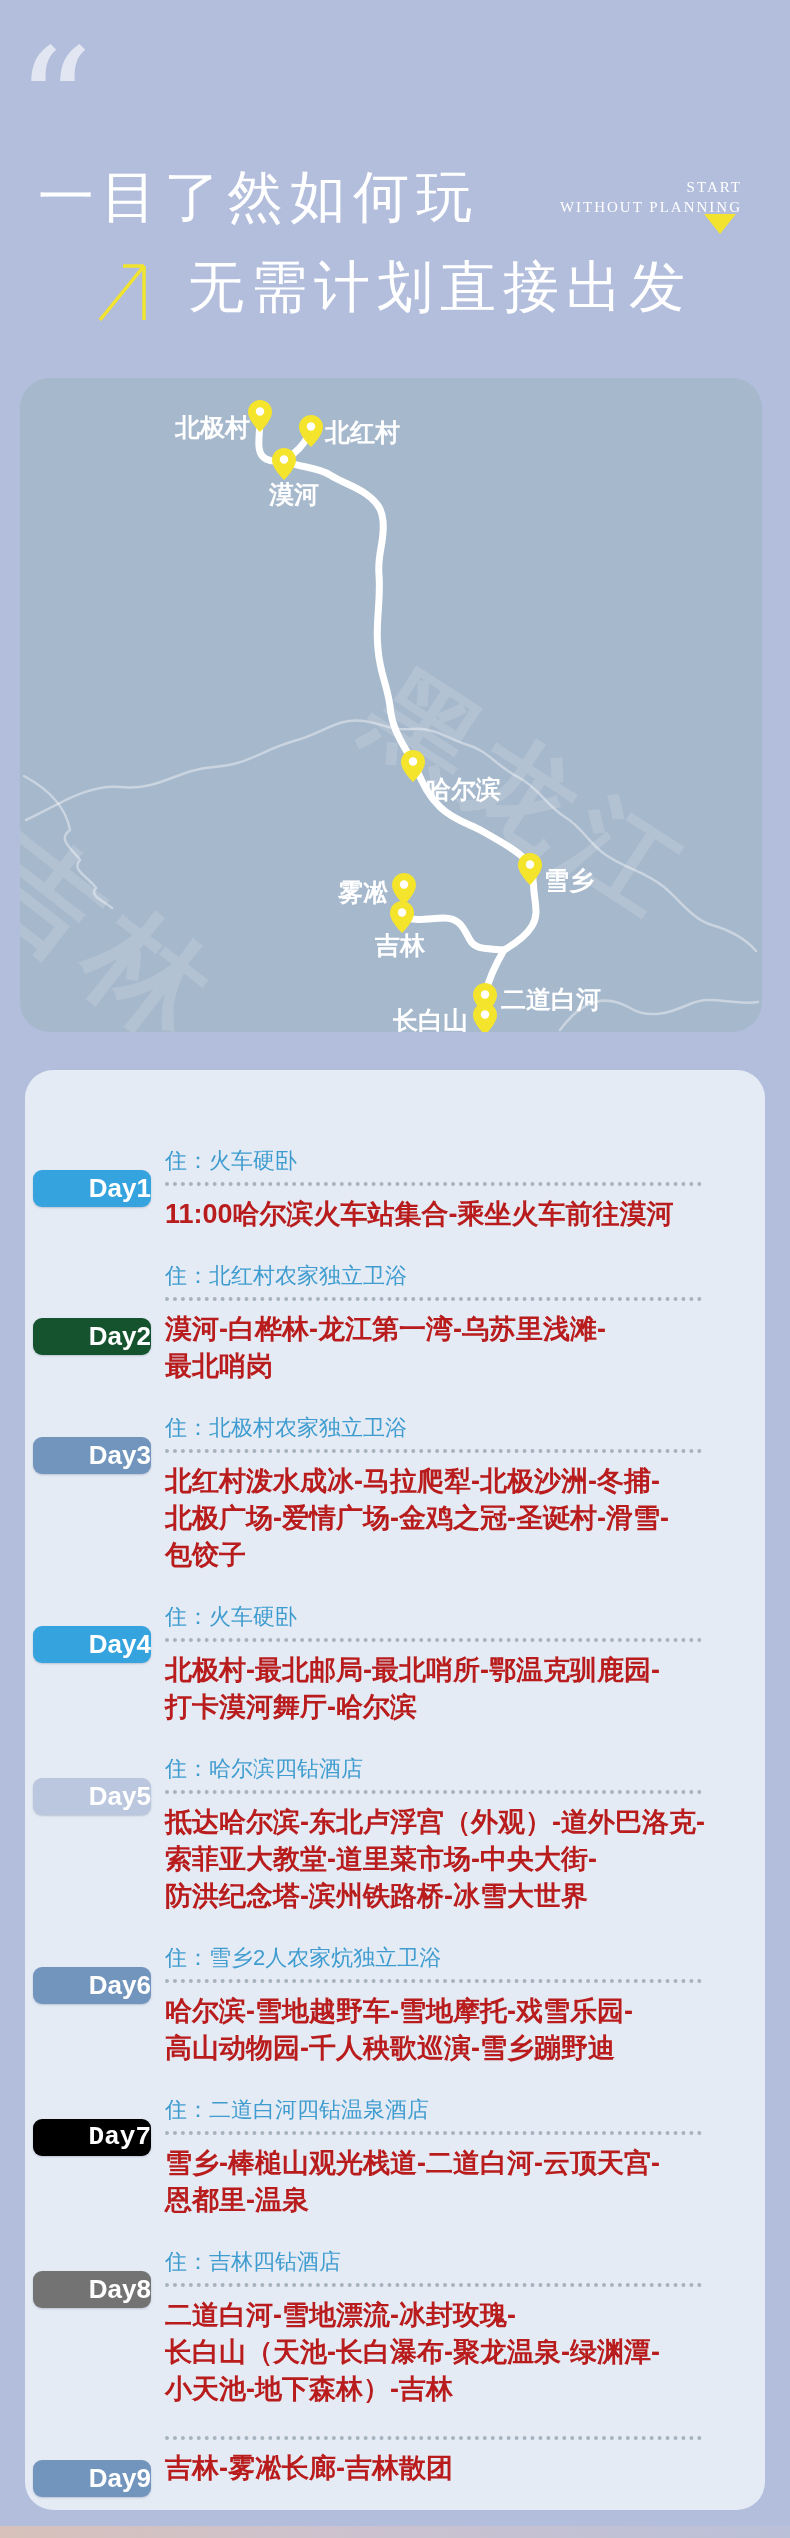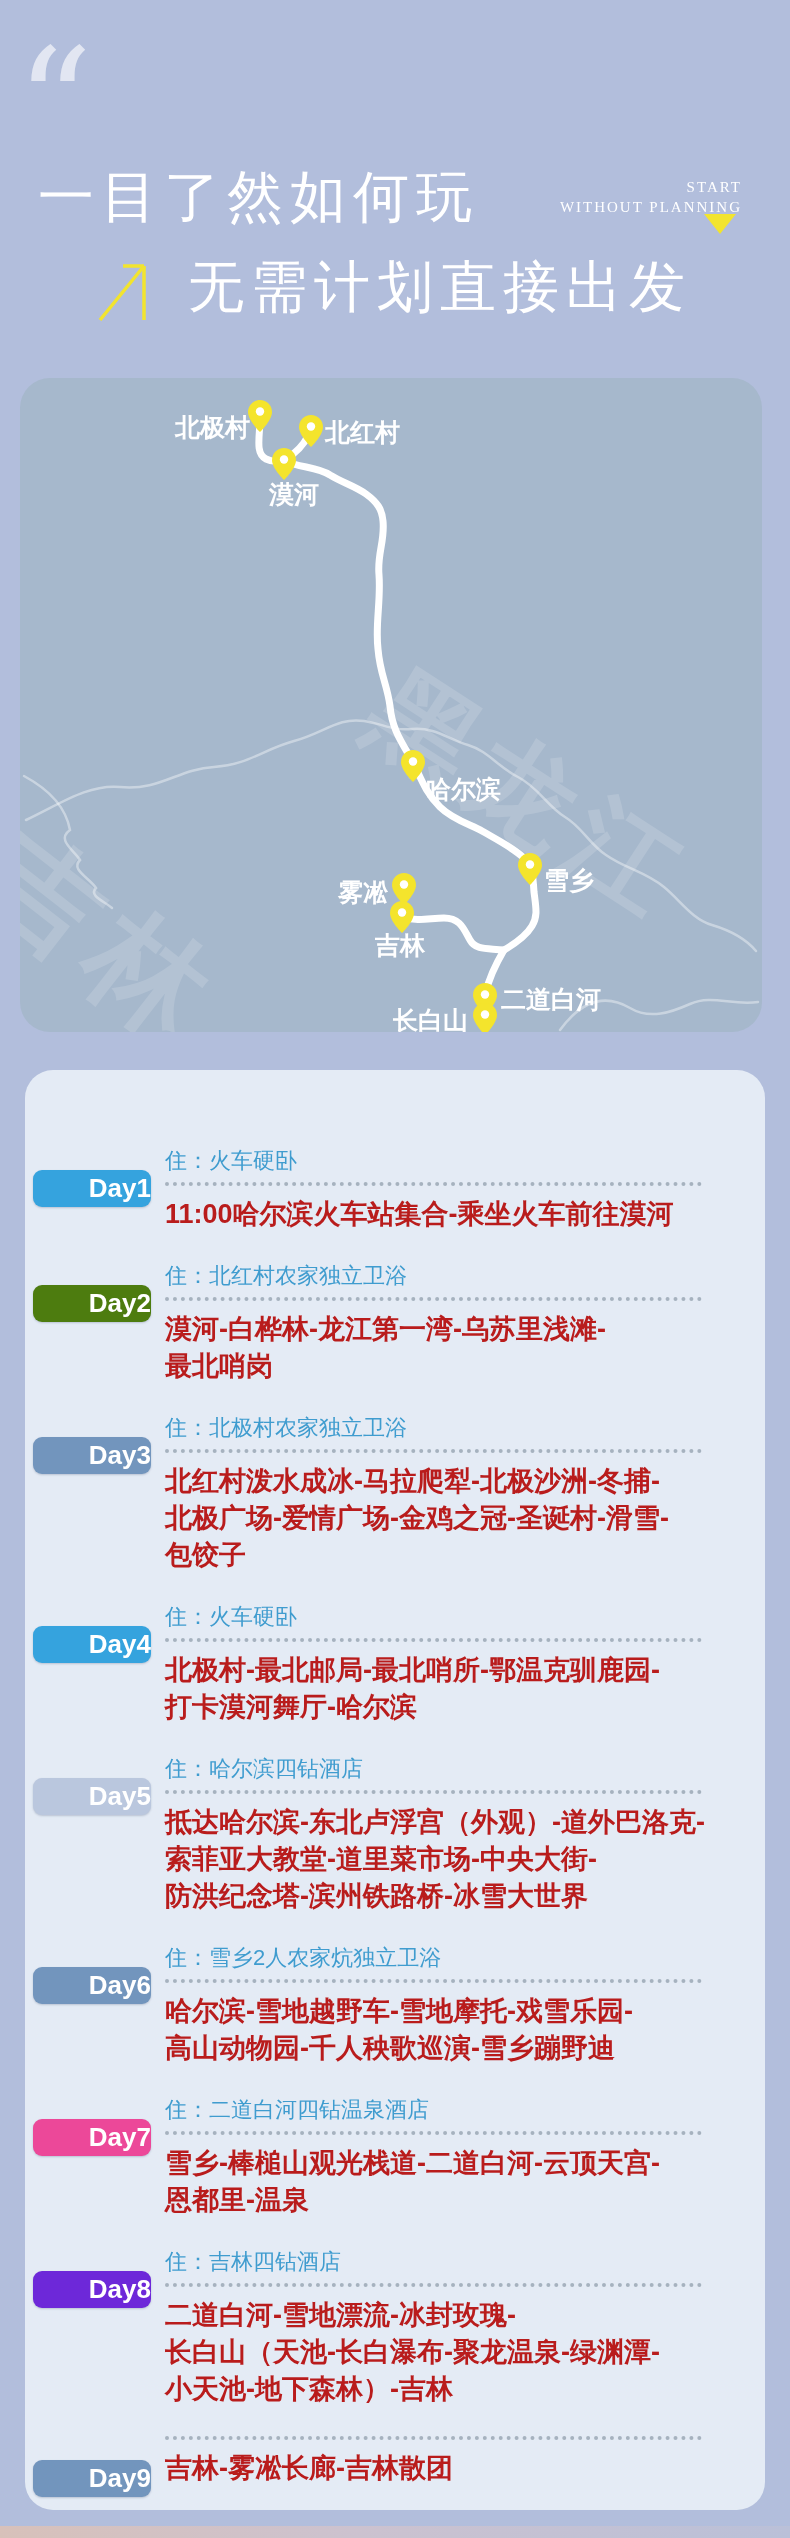--- a/index.html
+++ b/index.html
@@ -150,21 +150,21 @@
     <div class="day-row">
       <div class="day-badge" style="background: rgb(53, 163, 222);">Day1</div>
       <div class="stay">住：火车硬卧</div>
       <div class="dots"></div>
       <span class="route-line">11:00哈尔滨火车站集合-乘坐火车前往漠河</span>
       <span class="route-line"></span>
       <span class="route-line"></span>
     </div>
 
     <div class="day-row">
-      <div class="day-badge" style="background: #4d7c0f;">Day2</div>
+      <div class="day-badge" style="background: #14532d; margin-top: 33px;">Day2</div>
       <div class="stay">住：北红村农家独立卫浴</div>
       <div class="dots"></div>
       <span class="route-line">漠河-白桦林-龙江第一湾-乌苏里浅滩-</span>
       <span class="route-line">最北哨岗</span>
       <span class="route-line"></span>
     </div>
 
     <div class="day-row">
       <div class="day-badge" style="background: rgb(114, 149, 189);">Day3</div>
       <div class="stay">住：北极村农家独立卫浴</div>
@@ -195,30 +195,30 @@
     <div class="day-row">
       <div class="day-badge" style="background: rgb(114, 149, 189);">Day6</div>
       <div class="stay">住：雪乡2人农家炕独立卫浴</div>
       <div class="dots"></div>
       <span class="route-line">哈尔滨-雪地越野车-雪地摩托-戏雪乐园-</span>
       <span class="route-line">高山动物园-千人秧歌巡演-雪乡蹦野迪</span>
       <span class="route-line"></span>
     </div>
 
     <div class="day-row">
-      <div class="day-badge" style="background: #ec4899;">Day7</div>
+      <div class="day-badge" style="background: #000000; font-family: Liberation Mono, monospace;">Day7</div>
       <div class="stay">住：二道白河四钻温泉酒店</div>
       <div class="dots"></div>
       <span class="route-line">雪乡-棒槌山观光栈道-二道白河-云顶天宫-</span>
       <span class="route-line">恩都里-温泉</span>
       <span class="route-line"></span>
     </div>
 
     <div class="day-row">
-      <div class="day-badge" style="background: #6d28d9;">Day8</div>
+      <div class="day-badge" style="background: #737373;">Day8</div>
       <div class="stay">住：吉林四钻酒店</div>
       <div class="dots"></div>
       <span class="route-line">二道白河-雪地漂流-冰封玫瑰-</span>
       <span class="route-line">长白山（天池-长白瀑布-聚龙温泉-绿渊潭-</span>
       <span class="route-line">小天池-地下森林）-吉林</span>
     </div>
 
     <div class="day-row">
       <div class="day-badge" style="background: rgb(114, 149, 189);">Day9</div>
       <div class="dots"></div>

